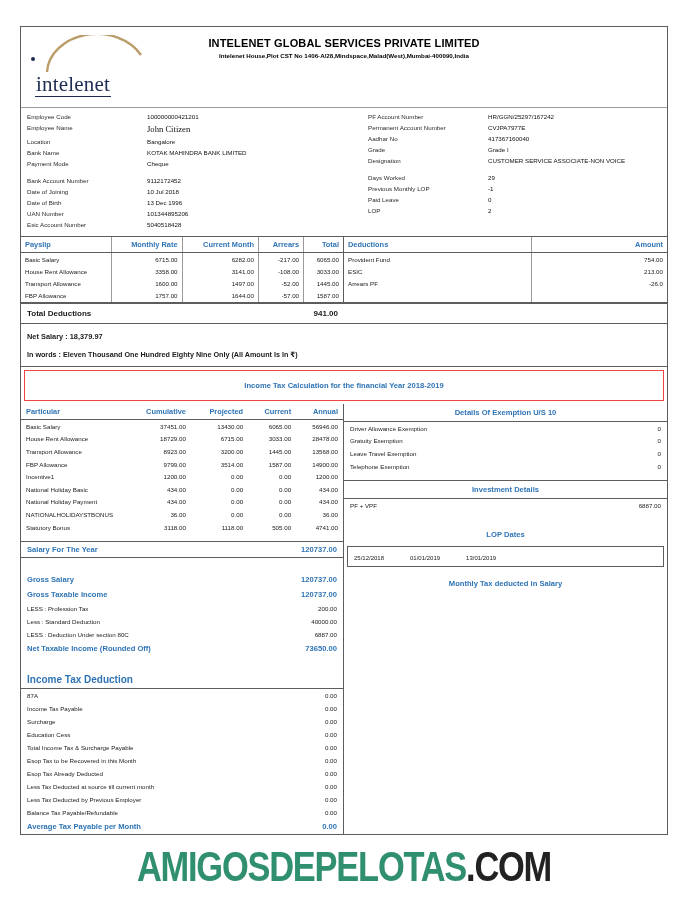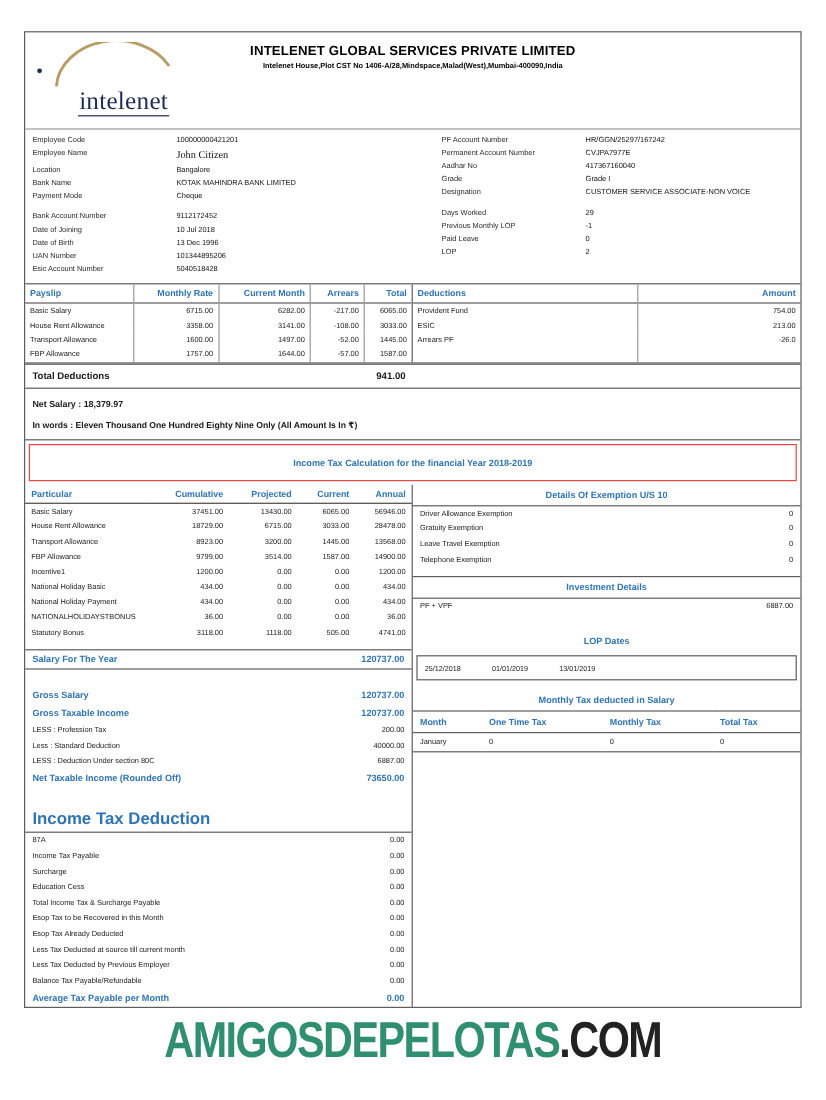--- a/index.html
+++ b/index.html
@@ -31,21 +31,20 @@
     display: flex;
     border-bottom: 1px solid #9a9a9a;
     min-height: 80px;
   }
   .hdr-logo {
     width: 150px;
     flex: 0 0 150px;
     position: relative;
     padding: 8px 0 0 12px;
     box-sizing: border-box;
-    text-align: center;
   }
   .logo-arc {
     position: relative;
     width: 110px;
     height: 38px;
     margin-left: 8px;
   }
   .logo-arc svg { display:block; }
   .logo-word {
     font-family: "Liberation Serif", serif;
@@ -224,21 +223,21 @@
     display:flex; justify-content:space-between;
     padding: 3px 6px;
   }
   .sum-row.bold { font-size:7.6px; font-weight:bold; color:#2f74b5; }
   .sum-row.plain { font-size:6.2px; color:#1a1a1a; }
   .rule { border-top:1px solid #5d5d5d; }
   .spacer8 { height: 8px; }
   .spacer14 { height: 14px; }
 
   .itd-title {
-    font-size: 14px; font-weight:bold; color:#2f74b5;
+    font-size: 10px; font-weight:bold; color:#2f74b5;
     padding: 4px 6px 3px 6px;
     border-bottom: 1px solid #5d5d5d;
   }
 
   
   .wm {
     position: absolute;
     left: 0; right: 0;
     top: 843px;
     text-align: center;
@@ -642,37 +641,19 @@
         </div>
       <div class="spacer14"></div>
       <div class="sec-title" style="border-bottom:none;">LOP Dates</div>
       <div class="lopbox" id="lop-body">
           <span>25/12/2018</span>
           <span>01/01/2019</span>
           <span>13/01/2019</span>
         </div>
       <div class="spacer8"></div>
       <div class="sec-title" style="border-bottom:none;">Monthly Tax deducted in Salary</div>
-      <table class="mtx-tbl">
-        <thead>
-            <tr id="mtx-head">
-              <th>Month</th>
-              <th>One Time Tax</th>
-              <th>Monthly Tax</th>
-              <th>Total Tax</th>
-            </tr>
-          </thead>
-        <tbody id="mtx-body">
-            <tr>
-              <td>January</td>
-              <td>0</td>
-              <td>0</td>
-              <td>0</td>
-            </tr>
-          </tbody>
-      </table>
     </div>
   </div>
 </div>
 
 <div class="wm">
   <span class="a">AMIGOSDEPELOTAS</span><span class="b">.COM</span>
 </div>
 
 </body></html>

